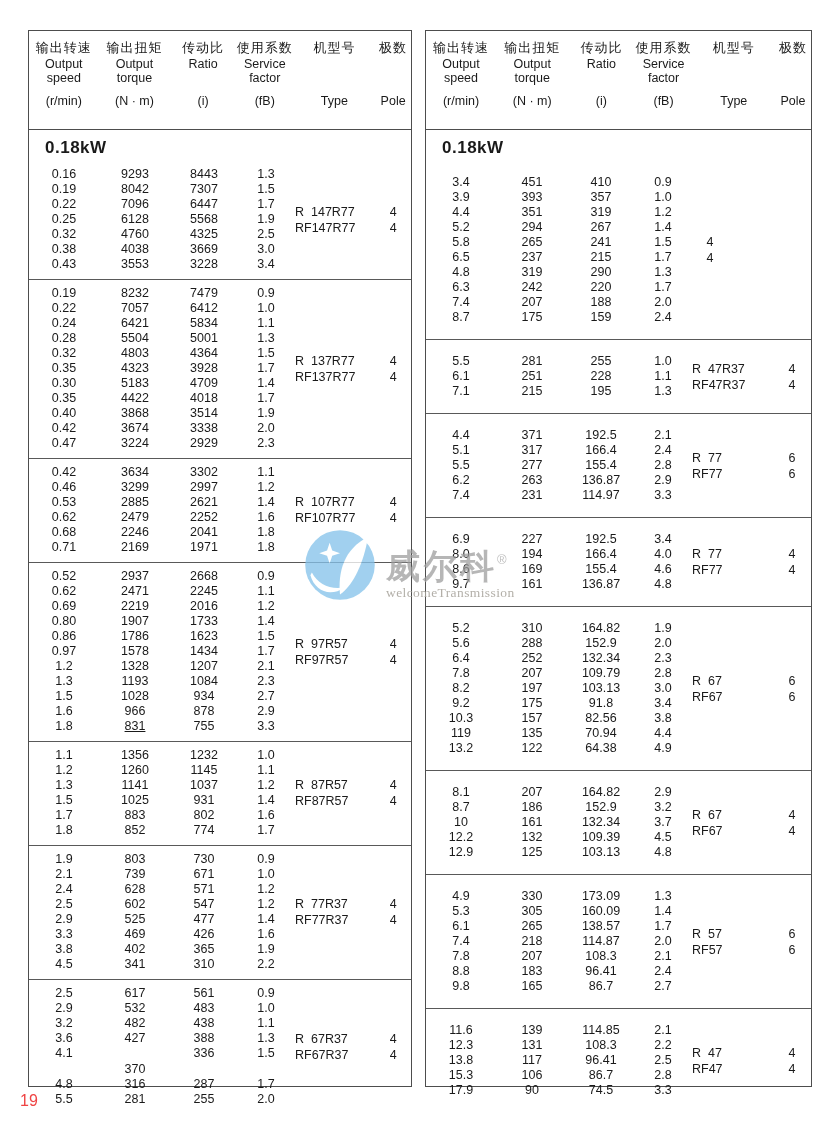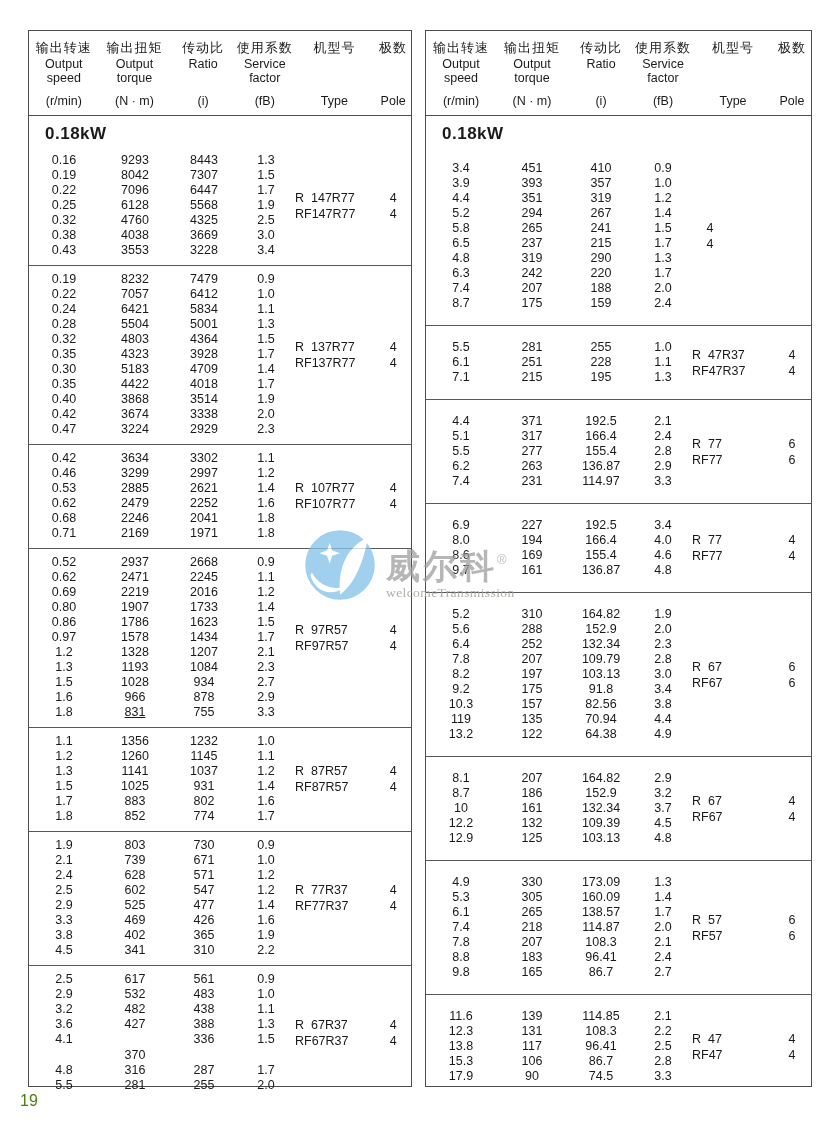--- a/index.html
+++ b/index.html
@@ -8,21 +8,21 @@
     font-family:"Liberation Sans","DejaVu Sans",sans-serif;
     color:#1a1a1a;position:relative;overflow:hidden;
   }
   .page{position:absolute;inset:0;}
   .panels{position:absolute;left:28px;top:30px;display:flex;gap:13px;}
   .panel{
     width:384px;height:1057px;border:1px solid #4d4d4d;
     box-sizing:border-box;background:transparent;
   }
   .panel--right{width:387px;}
-  .hdr{display:flex;border-bottom:1px solid #4d4d4d;padding:8px 0 6px;}
+  .hdr{display:flex;border-bottom:1px solid #4d4d4d;padding:8px 0 20px;justify-content:space-between;}
   .hcell{display:flex;flex-direction:column;align-items:center;min-height:70px;box-sizing:border-box;}
   .zh{font-size:13px;letter-spacing:1px;white-space:nowrap;line-height:17px;}
   .en{white-space:pre-line;text-align:center;font-size:12.5px;line-height:14px;margin-top:1px;}
   .unit{margin-top:auto;font-size:12.5px;line-height:15px;}
   .section{font-weight:bold;font-size:17px;padding:8px 0 3px 16px;letter-spacing:0.5px;}
   .block{display:flex;padding:6px 0 7px;}
   .block + .block{border-top:1px solid #595959;}
   .panel--right .block{padding:14px 0;}
   .nums{display:flex;flex-direction:column;}
   .row{display:flex;}
@@ -33,21 +33,21 @@
   .pline{font-size:12.5px;line-height:16px;text-align:center;}
   .watermark{
     position:absolute;left:303px;top:528px;display:flex;align-items:flex-start;
     opacity:0.85;pointer-events:none;z-index:5;
   }
   .wm-logo{width:74px;height:74px;opacity:0.9;}
   .wm-text{margin-left:9px;padding-top:14px;}
   .wm-zh{font-size:34px;font-weight:bold;color:#9e9e9e;letter-spacing:3px;line-height:36px;opacity:0.88;}
   .wm-reg{font-size:13px;vertical-align:14px;color:#a8a8a8;font-weight:normal;letter-spacing:0;}
   .wm-en{font-family:"Liberation Serif","DejaVu Serif",serif;font-size:13.5px;color:#a6a29a;margin-top:1px;letter-spacing:0.4px;}
-  .pageno{position:absolute;left:20px;top:1092px;font-size:16px;color:#4d7c0f;}
+  .pageno{position:absolute;left:20px;top:1092px;font-size:16px;color:#ef4444;}
 </style>
 </head>
 <body>
 
 <div class="page">
 
   <div class="panels">
       <div class="panel">
         <div class="hdr">
           <div class="hcell" style="width: 70px;">

